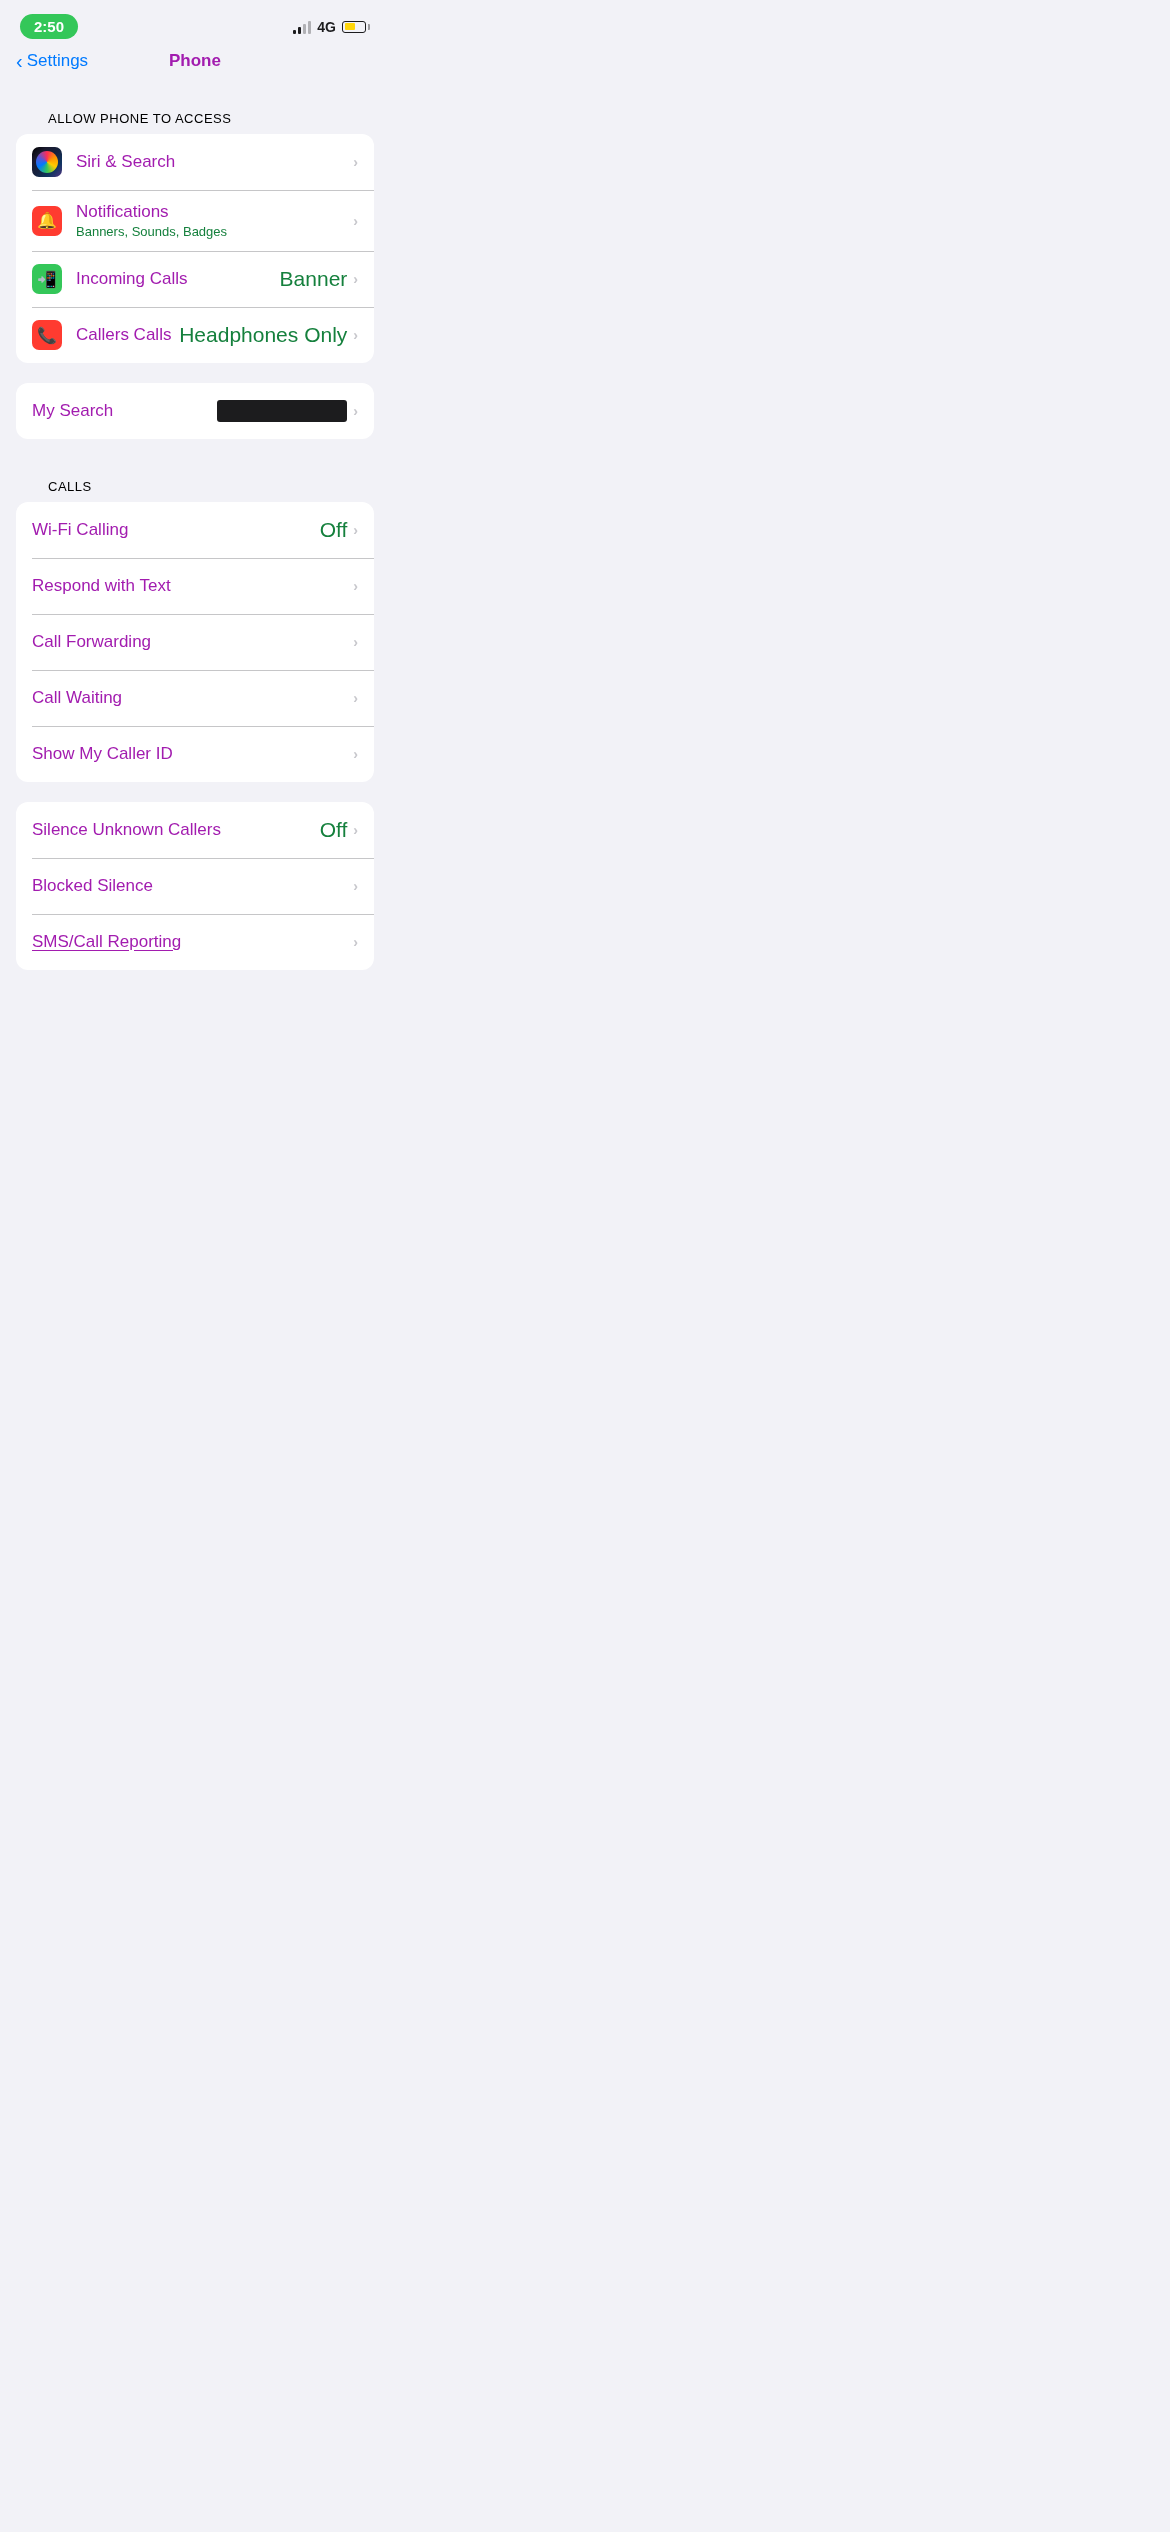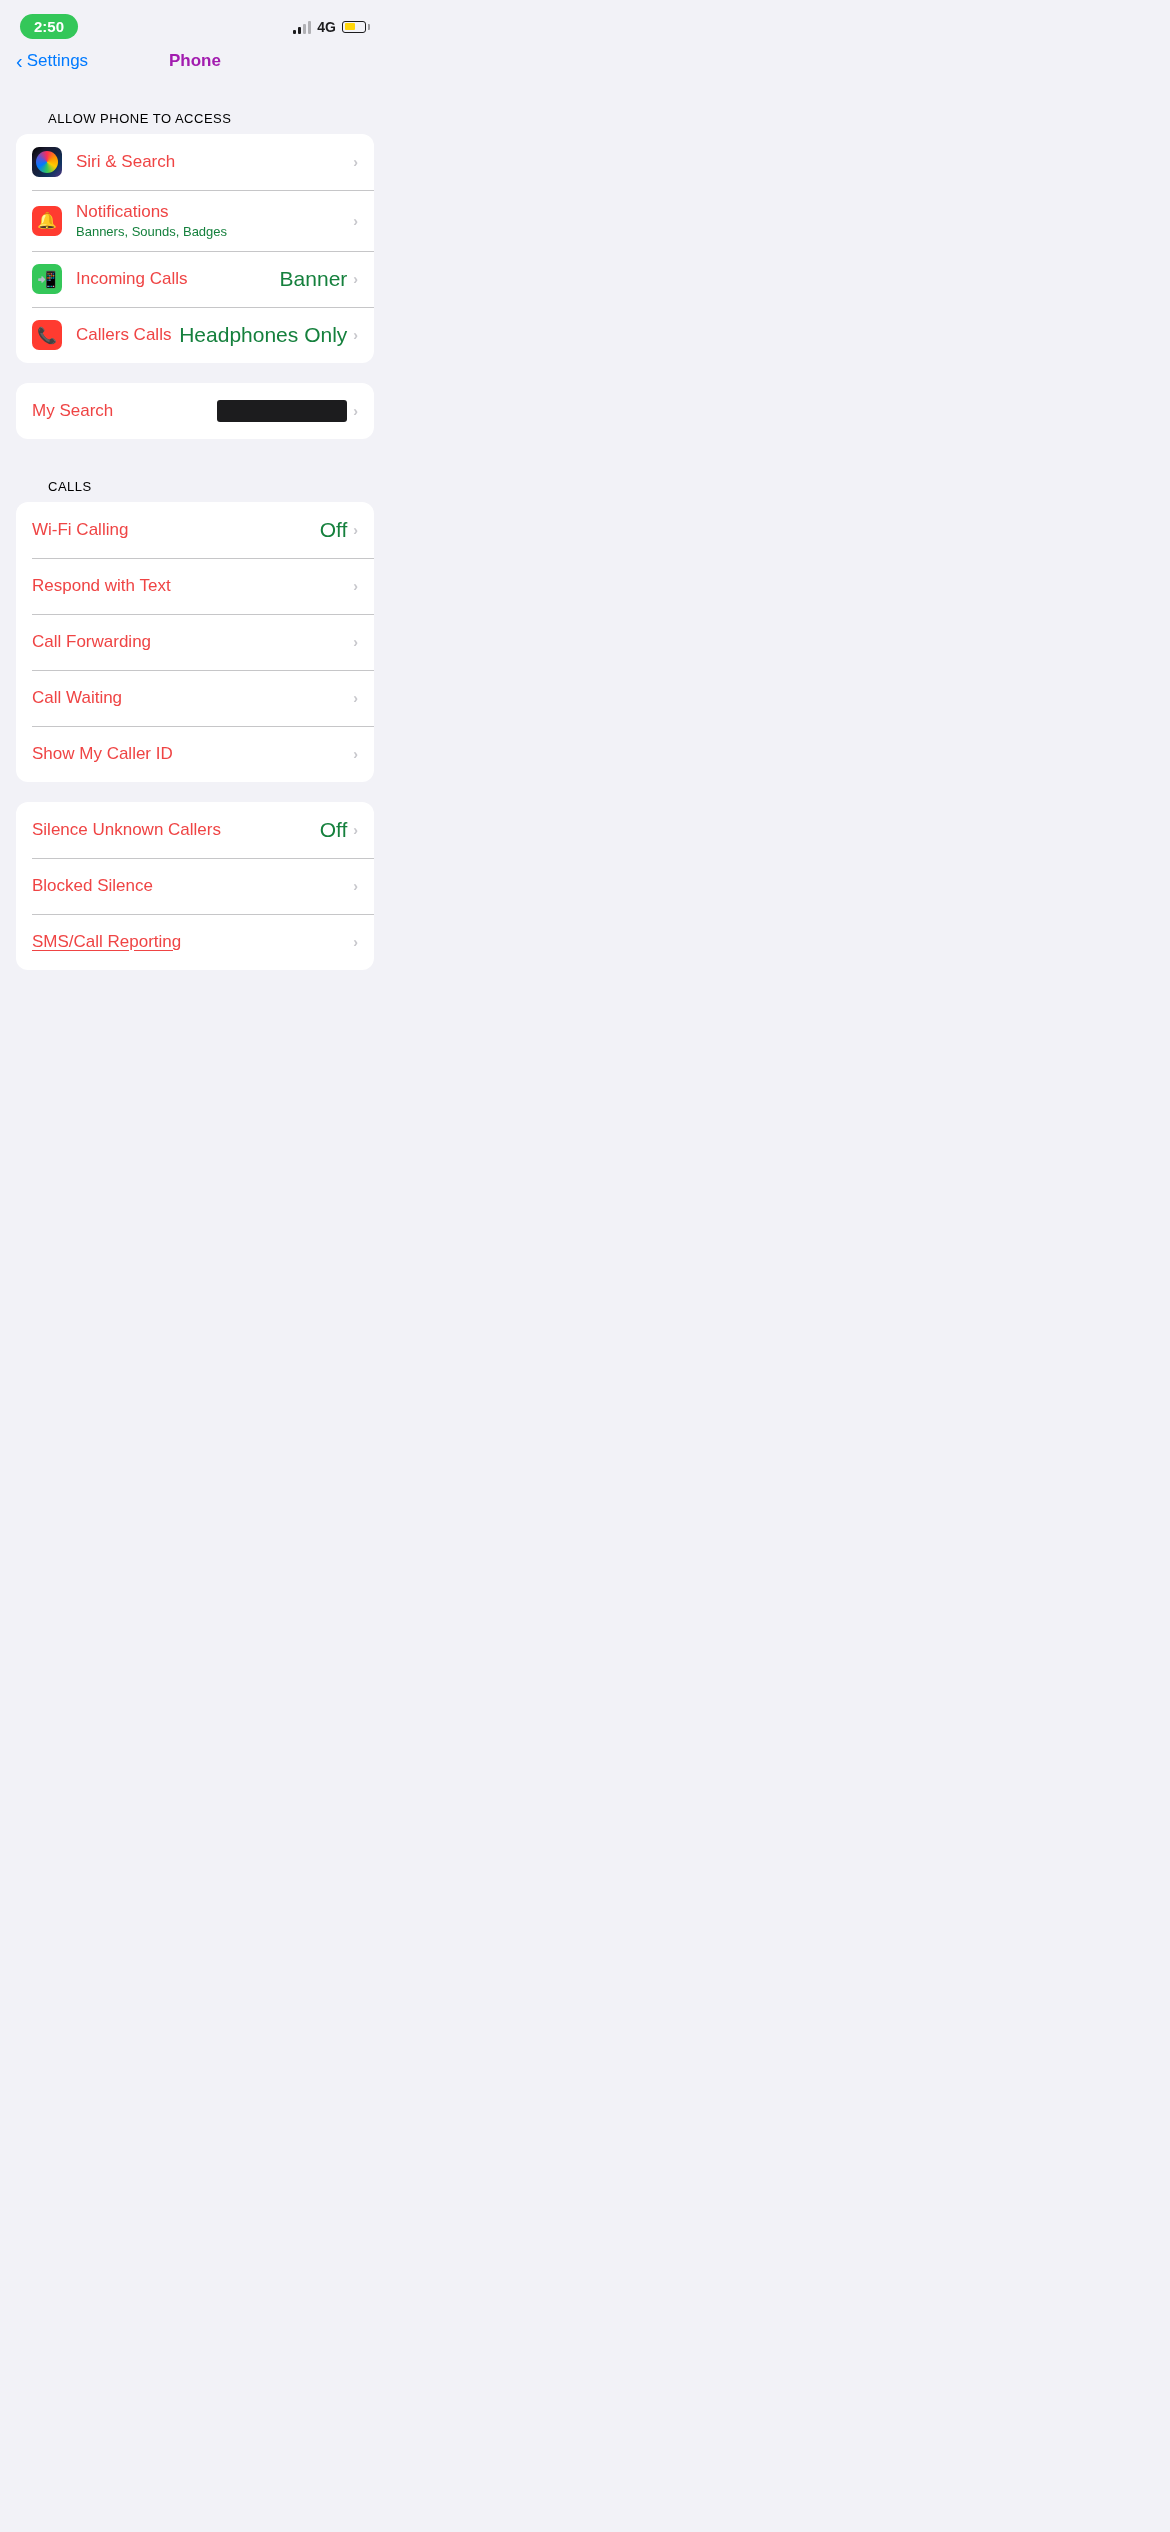--- a/index.html
+++ b/index.html
@@ -212,21 +212,21 @@
 
     .settings-row-content {
       flex: 1;
       display: flex;
       flex-direction: column;
       justify-content: center;
     }
 
     .settings-row-title {
       font-size: 17px;
-      color: #ef4444;
+      color: #a21caf;
       font-weight: 400;
     }
 
     .settings-row-subtitle {
       font-size: 13px;
       color: #15803d;
       margin-top: 2px;
     }
 
     .settings-row-right {

